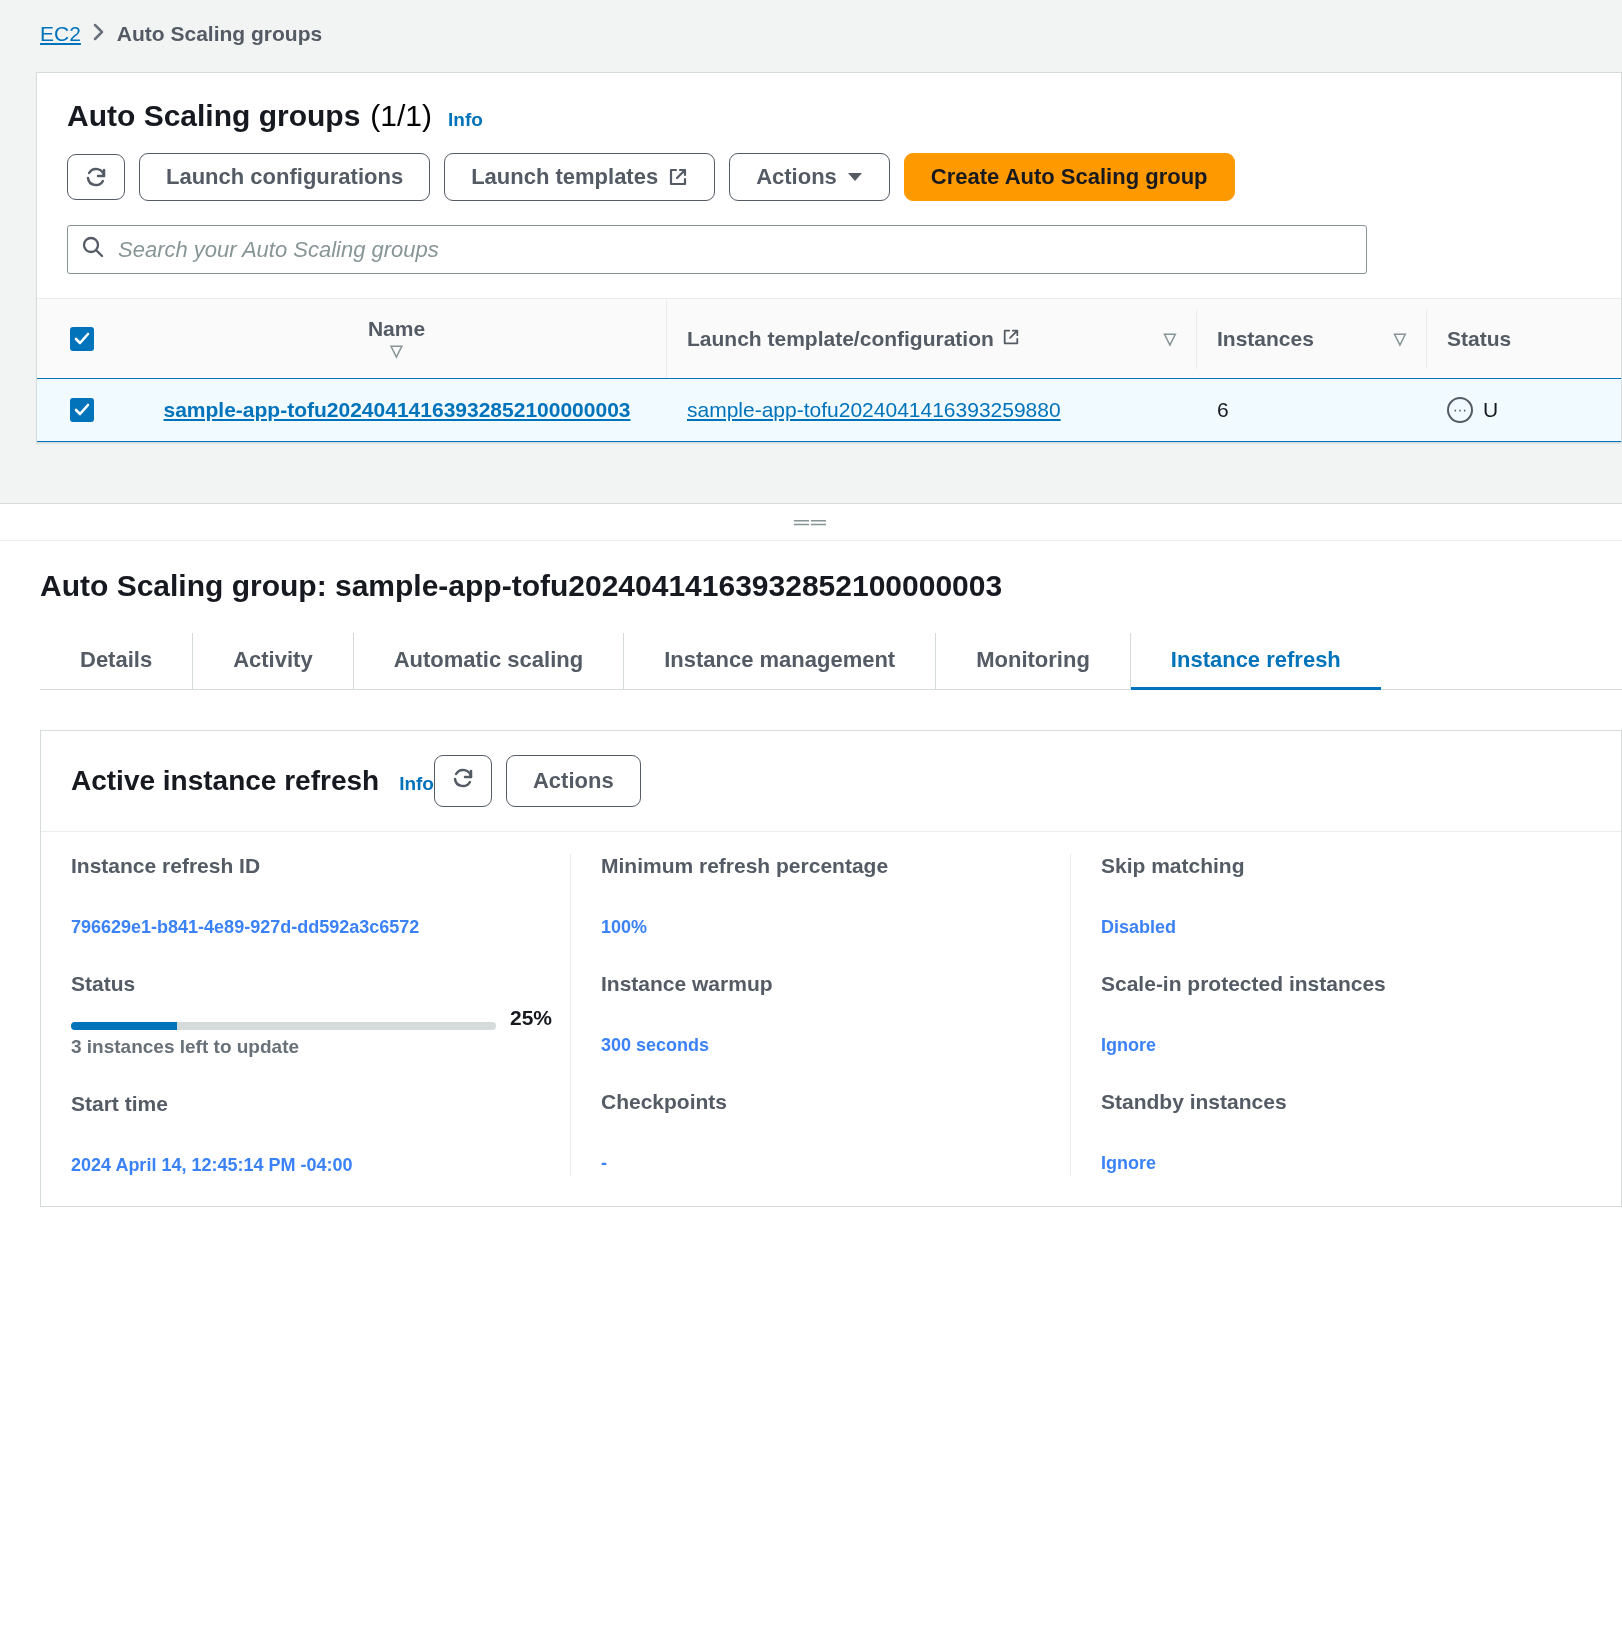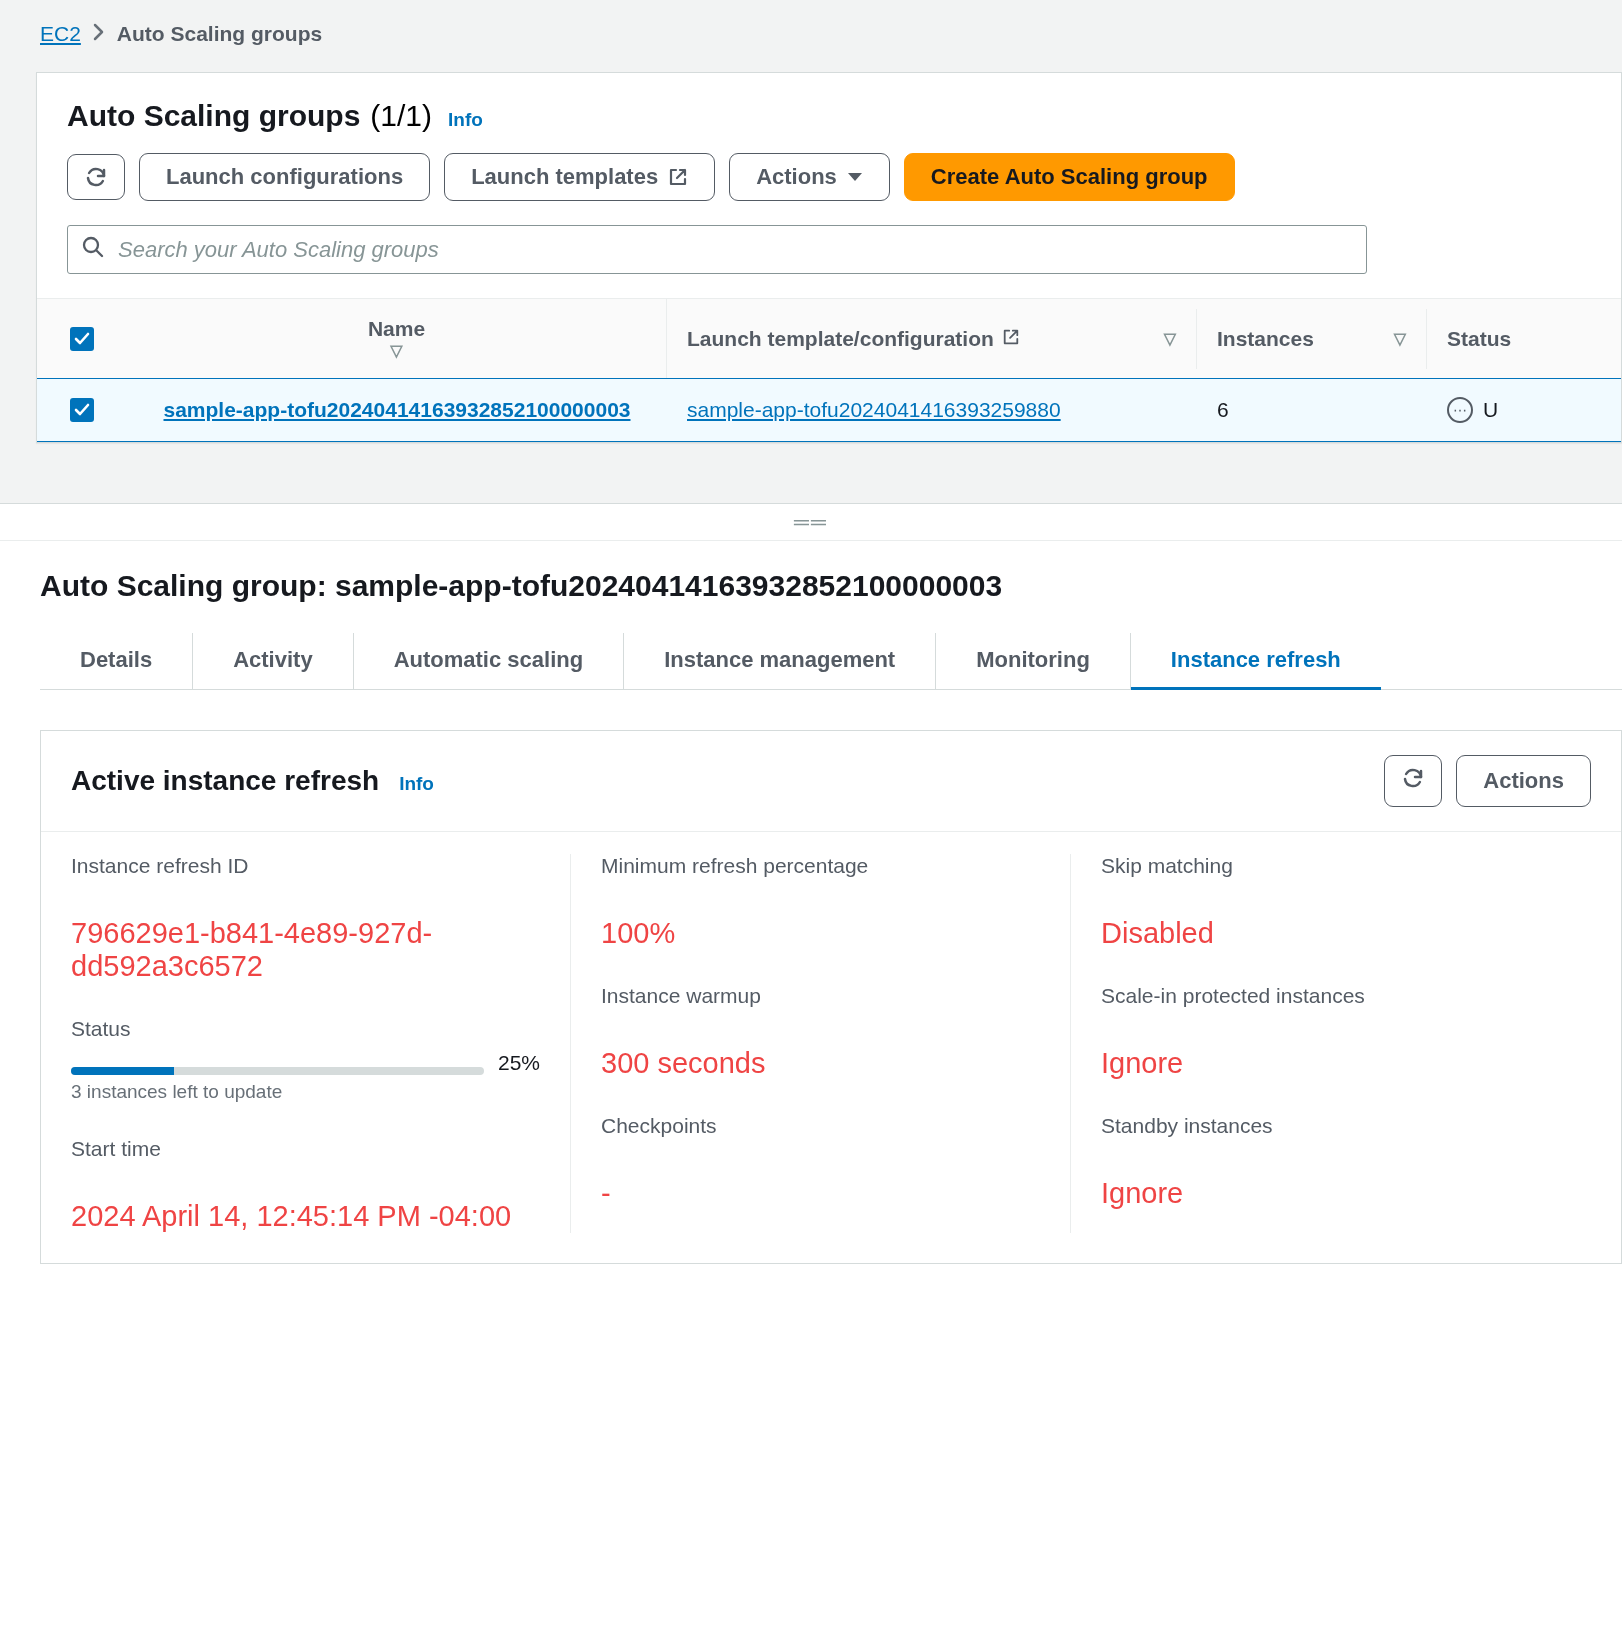--- a/index.html
+++ b/index.html
@@ -244,21 +244,20 @@
 
   
   .card {
     border: 1px solid #d5dbdb;
     margin-right: 0;
   }
   .card-head {
     padding: 24px 30px;
     display: flex;
     align-items: center;
-    justify-content: space-between;
     border-bottom: 1px solid #eaeded;
   }
   .card-head-left {
     display: flex;
     align-items: baseline;
     gap: 14px;
   }
   .card-head h2 {
     font-size: 28px;
     font-weight: 700;
@@ -269,36 +268,37 @@
   }
 
   .kv-grid {
     display: grid;
     grid-template-columns: 500px 500px 1fr;
     padding: 22px 30px 30px 30px;
     gap: 0;
   }
   .kv-col {
     border-right: 1px solid #eaeded;
-    padding-right: 30px;
+    padding-right: 18px;
     padding-left: 30px;
+    font-weight: bold;
   }
   .kv-col:first-child { padding-left: 0; }
   .kv-col:last-child { border-right: none; }
   .kv {
     margin-bottom: 34px;
   }
   .kv-label {
     color: #545b64;
     font-size: 21px;
     margin-bottom: 6px;
   }
   .kv-value {
-    color: #ef4444;
-    font-size: 29px;
+    color: #3b82f6;
+    font-size: 18px;
     margin-top: 39px;
   }
 
   .progress-row {
     display: flex;
     align-items: flex-end;
     gap: 14px;
     margin: 10px 0 6px 0;
   }
   .progress-bar {

